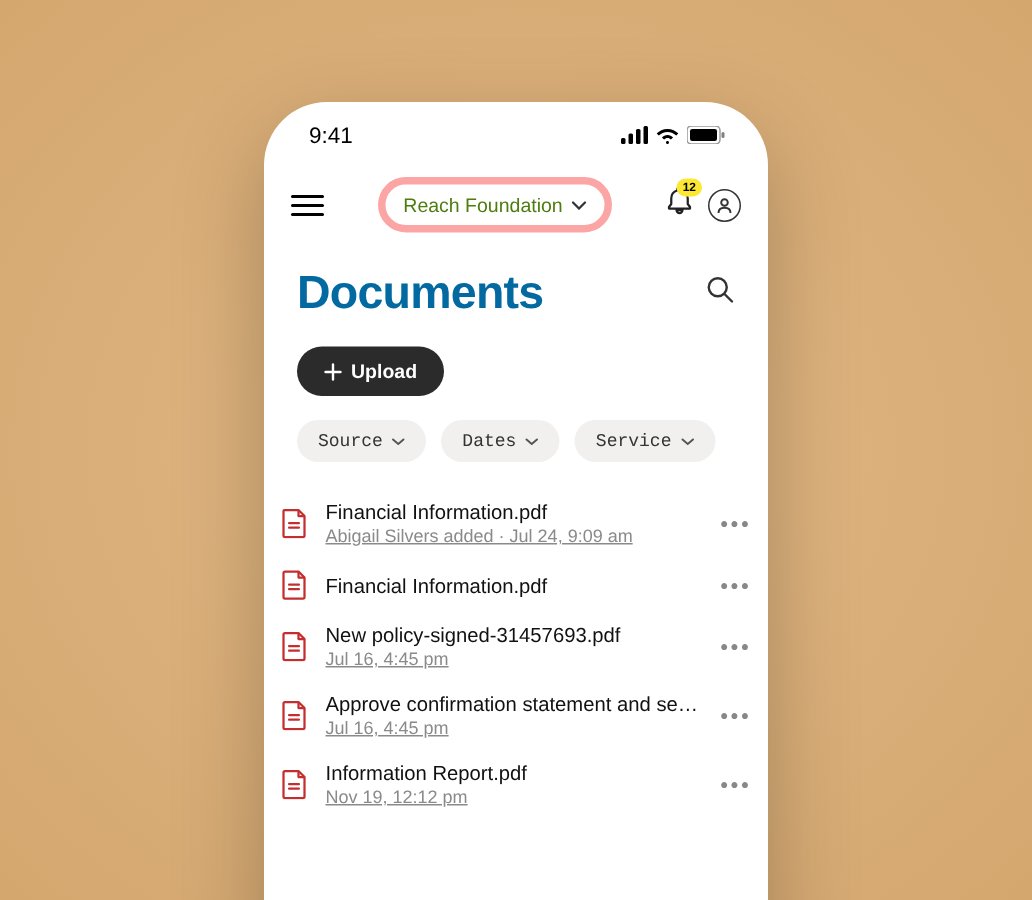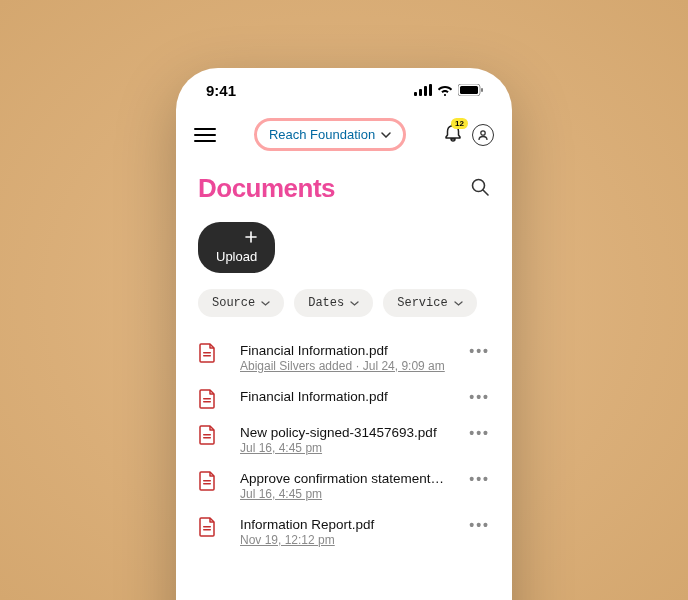--- a/index.html
+++ b/index.html
@@ -25,21 +25,21 @@
   }
   .status-bar {
     height: 44px;
     display: flex;
     justify-content: space-between;
     align-items: center;
     padding: 0 28px 0 30px;
   }
   .status-time {
     font-size: 15px;
-    font-weight: 700;
+    font-weight: 400;
     color: #000;
   }
   .status-icons {
     display: flex;
     align-items: center;
     gap: 5px;
   }
   .top-bar {
     display: flex;
     align-items: center;
@@ -55,29 +55,29 @@
     justify-content: center;
     gap: 4px;
     cursor: pointer;
   }
   .hamburger span {
     height: 2px;
     background: #000;
     border-radius: 2px;
   }
   .org-pill {
-    border: 3px solid #fca5a5;
+    border: 5px solid #fca5a5;
     border-radius: 20px;
     padding: 6px 12px;
     display: flex;
     align-items: center;
     gap: 6px;
     font-size: 13px;
     font-weight: 500;
-    color: #0369a1;
+    color: #4d7c0f;
     cursor: pointer;
   }
   .top-right {
     display: flex;
     align-items: center;
     gap: 10px;
   }
   .bell-wrap {
     position: relative;
     cursor: pointer;
@@ -104,42 +104,41 @@
     justify-content: center;
     cursor: pointer;
   }
   .header {
     display: flex;
     justify-content: space-between;
     align-items: center;
     padding: 16px 22px 8px 22px;
   }
   .page-title {
-    font-size: 26px;
+    font-size: 31px;
     font-weight: 800;
-    color: #ec4899;
+    color: #0369a1;
     letter-spacing: -0.5px;
   }
   .search-btn {
     cursor: pointer;
   }
   .upload-btn {
     margin: 10px 0 0 22px;
     background: #2b2b2b;
     color: #fff;
     border: none;
     border-radius: 22px;
     padding: 9px 18px;
     font-size: 13px;
-    font-weight: 400;
+    font-weight: 700;
     display: inline-flex;
-    align-items: flex-end;
+    align-items: center;
     gap: 6px;
     cursor: pointer;
-    flex-direction: column;
   }
   .filters {
     display: flex;
     gap: 10px;
     padding: 16px 22px 8px 22px;
   }
   .filter-chip {
     background: #f1f0ee;
     border: none;
     border-radius: 18px;
@@ -150,22 +149,23 @@
     align-items: center;
     gap: 6px;
     cursor: pointer;
     font-family: Liberation Mono, monospace;
   }
   .doc-list {
     padding: 10px 0;
   }
   .doc-item {
     display: flex;
-    padding: 8px 22px;
-    gap: 24px;
+    align-items: center;
+    padding: 8px 11px;
+    gap: 12px;
   }
   .pdf-icon {
     flex-shrink: 0;
   }
   .doc-text {
     flex: 1;
     min-width: 0;
   }
   .doc-name {
     font-size: 13.5px;

